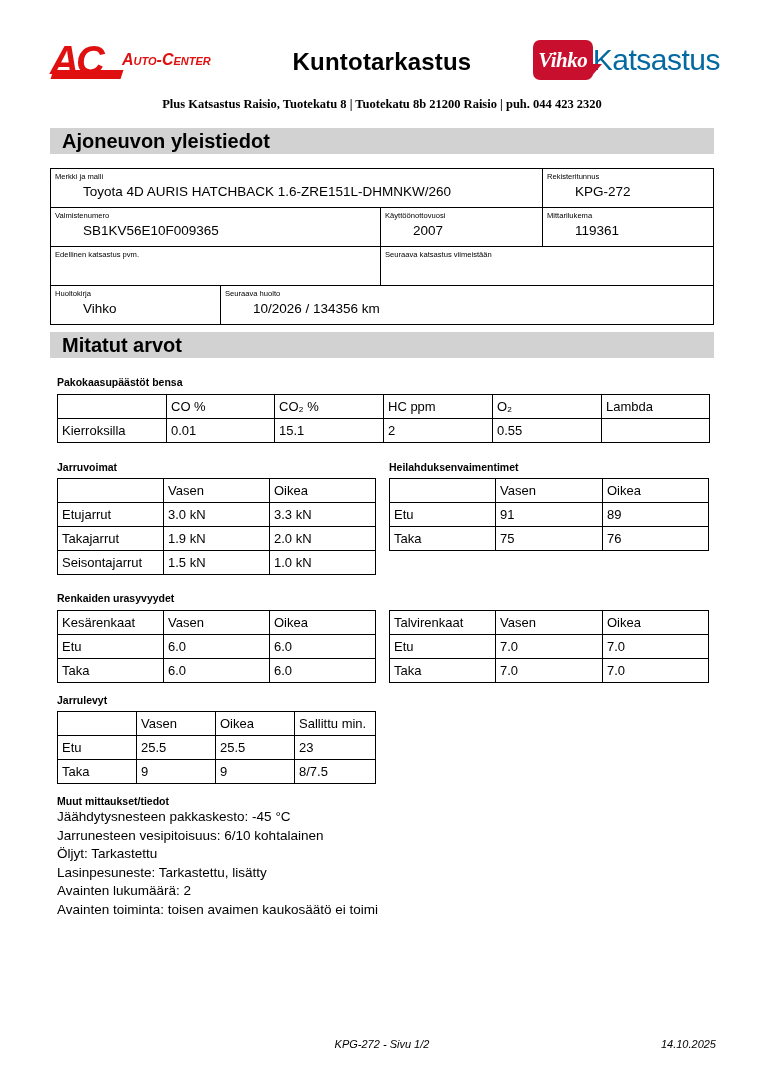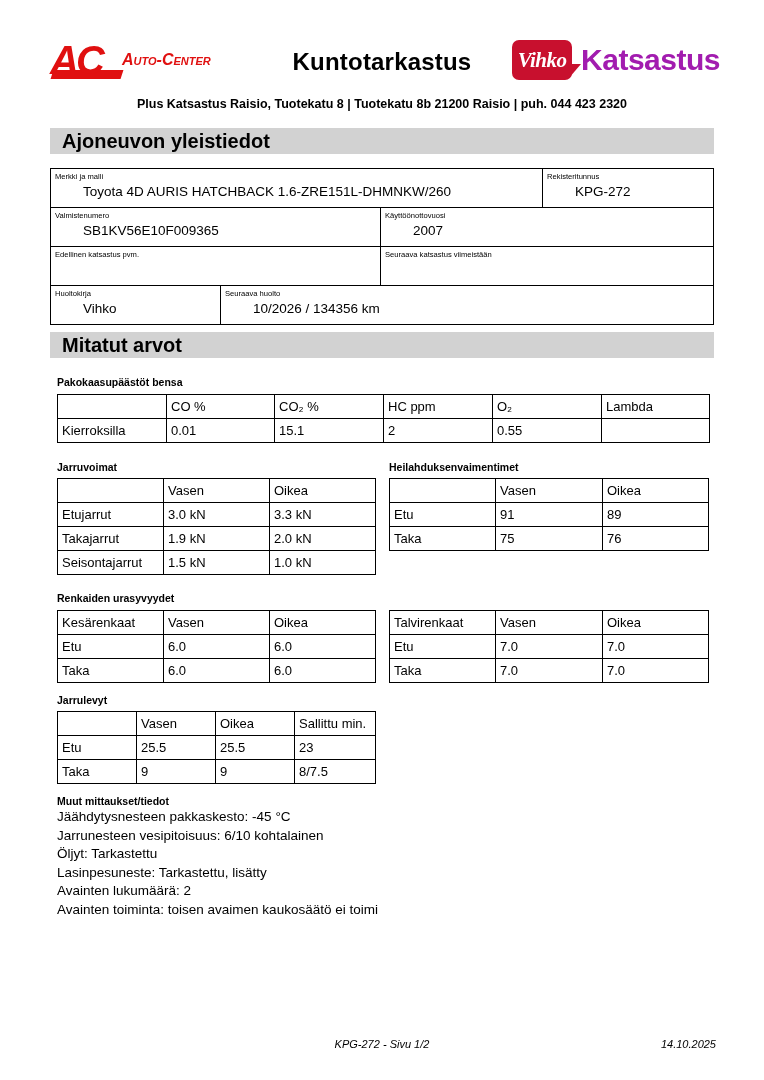--- a/index.html
+++ b/index.html
@@ -112,34 +112,34 @@
   }
   .plus-text {
     color: #ffffff;
     font-style: italic;
     font-weight: bold;
     font-size: 21px;
     font-family: "Liberation Serif", serif;
     letter-spacing: -0.5px;
   }
   .katsastus-text {
-    margin-left: 9px;
     font-size: 30px;
-    font-weight: bold;
-    color: #a21caf;
+    font-weight: normal;
+    color: #0369a1;
     letter-spacing: -0.5px;
   }
   .addr-line {
     position: absolute;
     left: 0;
     top: 97px;
     width: 764px;
     text-align: center;
     font-size: 12.5px;
     font-weight: bold;
+    font-family: Liberation Serif, serif;
   }
 
   
   .band {
     position: absolute;
     left: 50px;
     width: 664px;
     height: 26px;
     background: #d2d2d2;
     font-size: 20px;
@@ -283,20 +283,24 @@
     </div>
 
     <div class="vrow">
       <div class="vcell" style="width:330px;">
         <div class="vlabel">Valmistenumero</div>
         <div class="vvalue">SB1KV56E10F009365</div>
       </div>
       <div class="vcell" style="width:162px;">
         <div class="vlabel">Käyttöönottovuosi</div>
         <div class="vvalue">2007</div>
+      </div>
+      <div class="vcell" style="width:170px;">
+        <div class="vlabel">Mittarilukema</div>
+        <div class="vvalue">119361</div>
       </div>
     </div>
 
     <div class="vrow">
       <div class="vcell" style="width:330px;">
         <div class="vlabel">Edellinen katsastus pvm.</div>
         <div class="vvalue"></div>
       </div>
       <div class="vcell" style="width:332px;">
         <div class="vlabel">Seuraava katsastus viimeistään</div>

